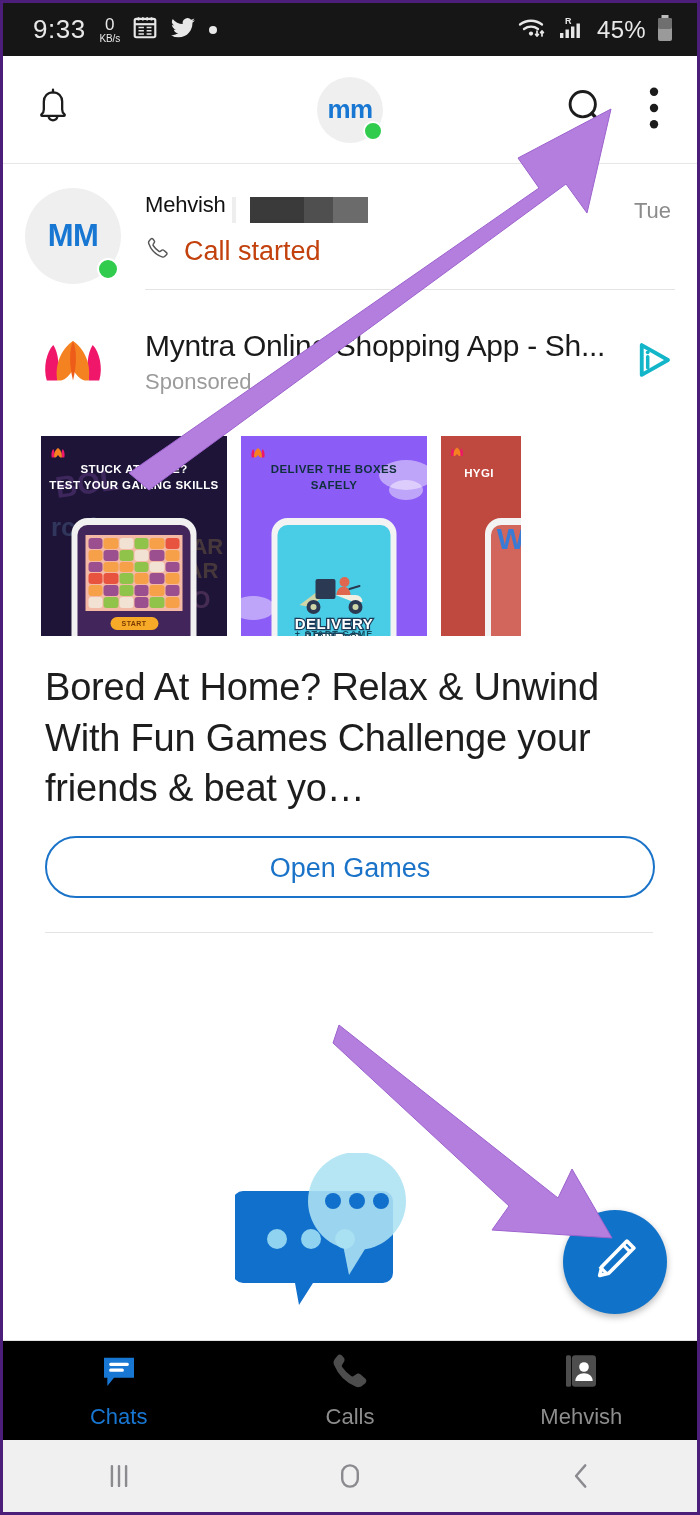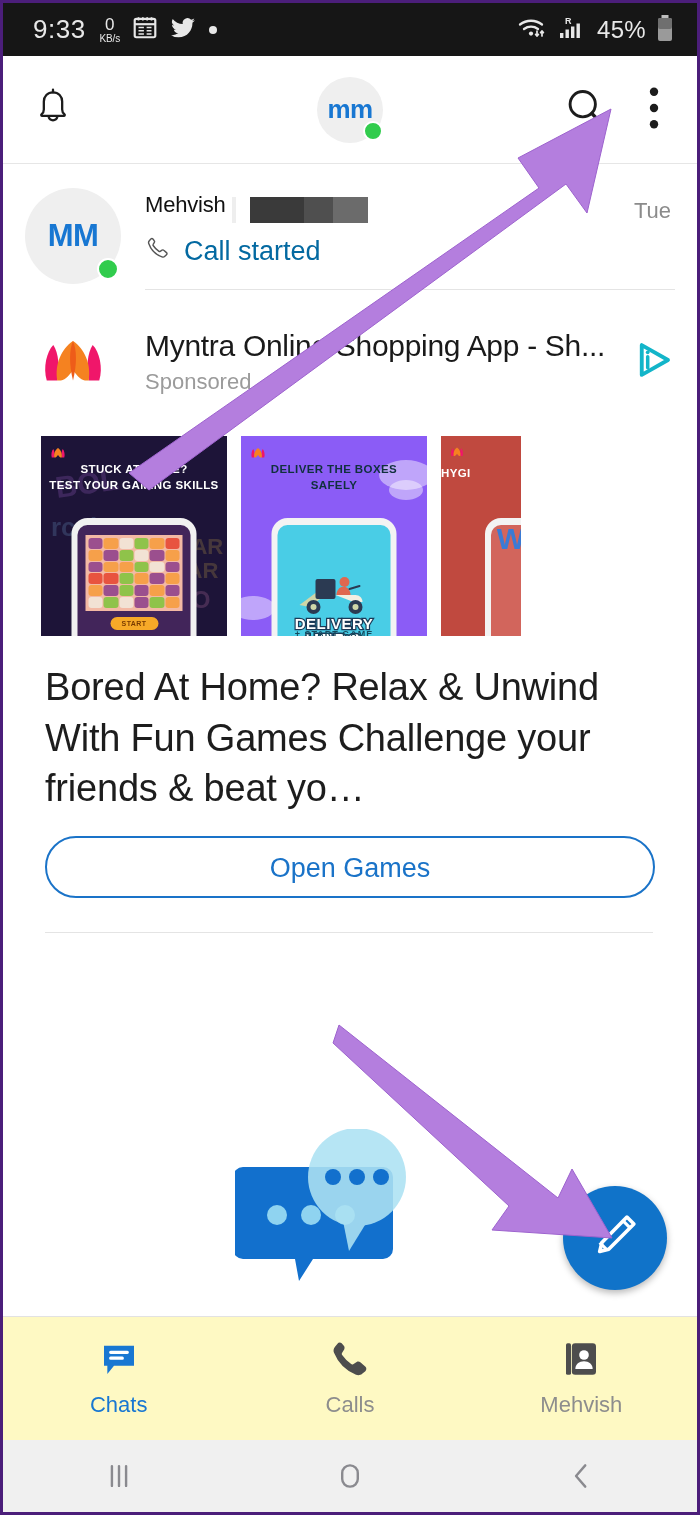--- a/index.html
+++ b/index.html
@@ -68,21 +68,21 @@
   .chat-top { display:flex; align-items:flex-start; }
   .chat-name { font-size:22px; color:#111; letter-spacing:-.2px; }
   .redact-wrap { display:flex; align-items:center; margin-left:6px; padding-top:5px;}
   .redact-bar { width:4px; height:26px; background:#eeeeee; }
   .redact {
     width:118px; height:26px; margin-left:14px;
     background:linear-gradient(90deg,#3a3a3a 0%,#3a3a3a 46%,#4f4f4f 46%,#4f4f4f 70%,#6b6b6b 70%,#6b6b6b 100%);
   }
   .chat-time { margin-left:auto; font-size:22px; color:#8b8b8b; padding-top:6px; padding-right:4px;}
   .chat-sub { display:flex; align-items:center; gap:11px; margin-top:11px; }
-  .chat-sub-text { font-size:27px; color:#0369a1; }
+  .chat-sub-text { font-size:27px; color:#c2410c; }
 
   .divider { height:1px; background:#e4e4e4; margin:22px 0 0 144px; }
 
   
   .ad { padding:24px 22px 0 22px; }
   .ad-head { display:flex; align-items:center; }
   .ad-logo { width:96px; height:96px; flex:0 0 auto; display:flex; align-items:center; justify-content:center;}
   .ad-head-body { flex:1 1 auto; padding-left:24px; min-width:0; }
   .ad-title { font-size:30px; color:#1a1a1a; white-space:nowrap; overflow:hidden; letter-spacing:-.3px;}
   .ad-sponsored { font-size:22px; color:#9b9b9b; margin-top:6px;}
@@ -116,21 +116,21 @@
   .scooter { position:absolute; left:50%; transform:translateX(-50%); top:46px; width:90px; height:46px;}
   .dhero { position:absolute; left:50%; transform:translateX(-50%); top:92px; text-align:center; }
   .dhero .l1 { font-size:15px; font-weight:bold; color:#fff; letter-spacing:.5px; line-height:.95;
                -webkit-text-stroke:2.5px #1b3a57; paint-order:stroke fill; }
   .dhero .l2 { font-size:19px; font-weight:bold; color:#fff; letter-spacing:.5px; line-height:1;
                -webkit-text-stroke:3px #1b3a57; paint-order:stroke fill; }
   .playgame { position:absolute; left:0; right:0; bottom:11px; text-align:center;
     font-size:9px; font-weight:bold; color:#15495c; letter-spacing:1px; }
 
   .c3 { background:#c0493f; }
-  .c3 .card-cap { color:#fff; top:30px; text-align:left; padding-right:4px; }
+  .c3 .card-cap { color:#fff; top:30px; text-align:center; padding-right:4px; }
   .c3 .phone-mock { left:auto; right:-40px; transform:none; width:76px; background:#f3f3f3;}
   .c3 .phone-screen { background:#d2655c; }
   .c3 .wmark { position:absolute; right:-4px; top:86px; font-size:30px; font-weight:bold; color:#3a7bd5;}
 
   .ad-desc { font-size:38px; color:#1d1d1d; line-height:1.33; margin:26px 22px 0 20px; letter-spacing:-.2px;}
   .open-link {
     display:block; margin:22px 20px 0 20px; height:62px; line-height:60px;
     border:2px solid #1a73c8; border-radius:32px; background:#fff;
     color:#1a73c8; font-size:27px; text-align:center; cursor:pointer;
   }
@@ -140,21 +140,21 @@
   .illus { position:absolute; left:232px; bottom:12px; width:230px; height:175px; }
   .fab {
     position:absolute; right:30px; bottom:26px;
     width:104px; height:104px; border-radius:50%; background:#1073c9;
     display:flex; align-items:center; justify-content:center;
     box-shadow:0 3px 7px rgba(0,0,0,.28); cursor:pointer;
   }
 
   
   .bottomnav {
-    height:124px; flex:0 0 auto; background:#fef9c3; border-top:1px solid #e2e2e2;
+    height:100px; flex:0 0 auto; background:#000000; border-top:1px solid #e2e2e2;
     display:flex; align-items:center;
   }
   .navitem { flex:1 1 0; display:flex; flex-direction:column; align-items:center; gap:9px; cursor:pointer;}
   .navitem .lbl { font-size:22px; color:#8d8d8d; }
   .navitem.active .lbl { color:#1877d2; }
 
   
   .sysnav {
     height:72px; flex:0 0 auto; background:#f0f0f0;
     display:flex; align-items:center;

